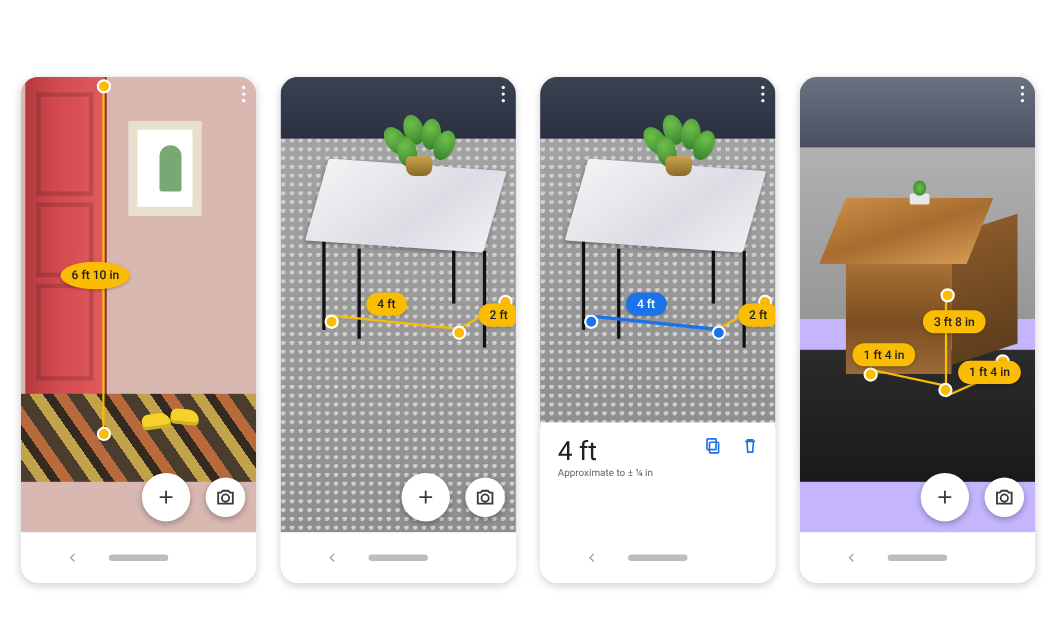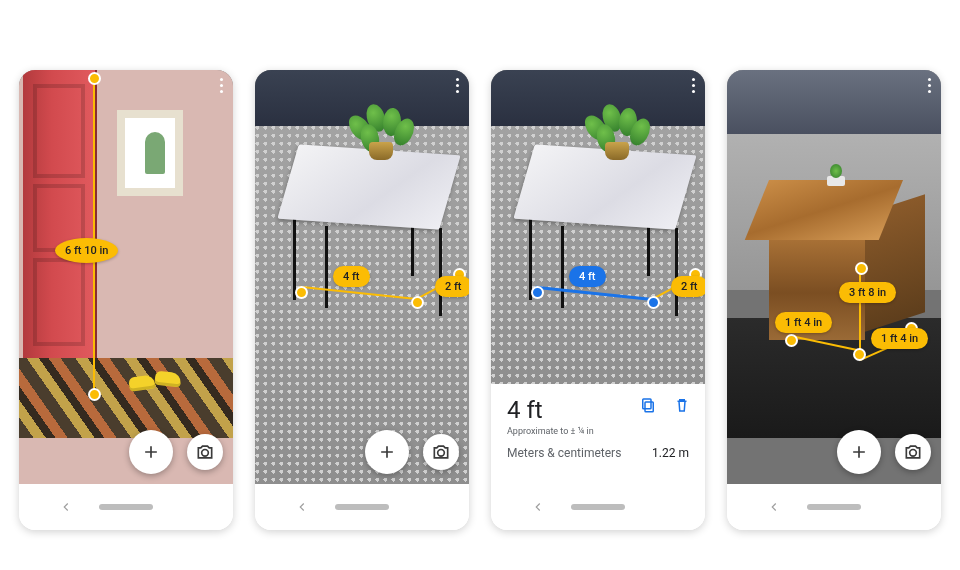--- a/index.html
+++ b/index.html
@@ -1,18 +1,18 @@
 <!DOCTYPE html>
 <html><head>
 <meta charset="utf-8">
 <style>
   html,body{margin:0;padding:0;width:960px;height:570px;font-family:-apple-system,BlinkMacSystemFont,"Segoe UI",Roboto,sans-serif;background:#fff;overflow:hidden}
   .stage{position:relative;width:960px;height:570px;display:flex;align-items:flex-start;justify-content:center;gap:22px;padding:70px 14px 0 14px;box-sizing:border-box}
   .phone{position:relative;width:214px;height:460px;border-radius:16px;overflow:hidden;box-shadow:0 2px 8px rgba(0,0,0,.18);background:#fff}
-  .viewport{position:absolute;inset:0;background:#737373;overflow:hidden}
+  .viewport{position:absolute;inset:0;background:#c4b5fd;overflow:hidden}
   .viewport.short{bottom:140px;height:auto}
 
   
   .overflow{position:absolute;top:8px;right:10px;display:flex;flex-direction:column;gap:3px}
   .overflow span{width:3px;height:3px;border-radius:50%;background:#fff}
   .fab-row{position:absolute;bottom:10px;right:10px;display:flex;gap:14px;align-items:center}
   .fab{width:44px;height:44px;border-radius:50%;background:#fff;box-shadow:0 2px 6px rgba(0,0,0,.3);display:flex;align-items:center;justify-content:center}
   .fab svg{width:20px;height:20px;fill:#3b3b3b}
   .fab.small{width:36px;height:36px} 
 
@@ -230,24 +230,20 @@
         <svg viewBox="0 0 24 24">
             <rect x="8" y="8" width="11" height="13" rx="1"></rect>
             <rect x="5" y="4" width="11" height="13" rx="1"></rect>
           </svg>
         <svg viewBox="0 0 24 24">
             <path d="M6 7h12M9 7V5h6v2M8 7l1 13h6l1-13"></path>
           </svg>
       </div>
       <p class="title">4 ft</p>
       <p class="sub">Approximate to ± ¼ in</p>
-      <div class="row">
-        <span>Meters &amp; centimeters</span>
-        <span class="val">1.22 m</span>
-      </div>
     </div>
     <div class="android-nav">
       <svg class="back" viewBox="0 0 24 24">
           <path d="M15 6l-6 6 6 6"></path>
         </svg>
       <div class="pill"></div>
     </div>
   </div>
 
   <div class="phone">

